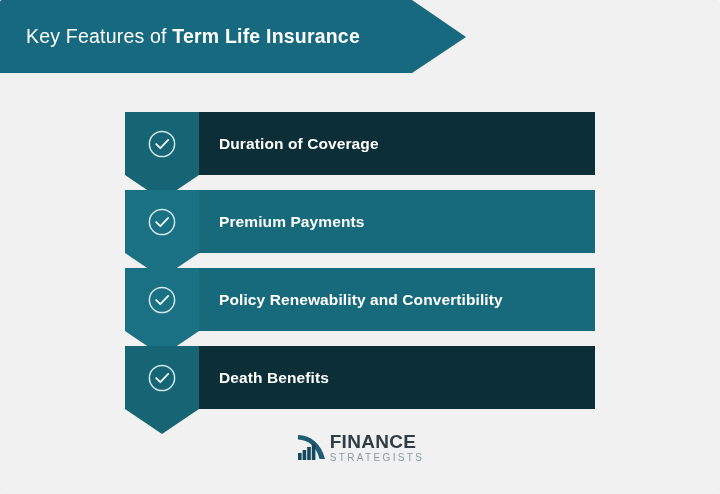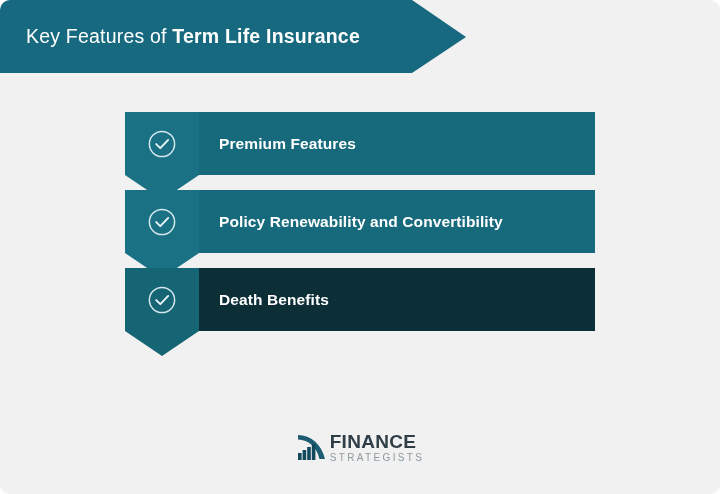--- a/index.html
+++ b/index.html
@@ -12,21 +12,21 @@
     overflow: hidden;
     background: #ffffff;
     font-family: "Liberation Sans", sans-serif;
   }
 
   #infographic {
     position: relative;
     width: 720px;
     height: 494px;
     background: #f1f1f1;
-    border-radius: 10px;
+    border-radius: 2px;
     overflow: hidden;
   }
 
   
   .header-banner {
     position: absolute;
     left: 0;
     top: 0;
     width: 466px;
     height: 73px;
@@ -149,24 +149,37 @@
 <body>
 
 <div id="infographic">
 
   <div class="header-banner">
     <div class="header-title"><span>Key Features of </span><span class="strong">Term Life Insurance</span></div>
   </div>
 
   <div class="rows">
 
+    <div class="feature-row">
+      <div class="row-panel panel-dark">
+        <span class="row-label">Duration of Coverage</span>
+      </div>
+      <div class="row-tab tab-dark">
+        <span>
+          <svg class="check-icon" viewBox="0 0 30 30" aria-hidden="true">
+            <circle cx="15" cy="15" r="12.6" fill="none" stroke="#d3e7ed" stroke-width="1.5"></circle>
+            <path d="M9.2 15.1 L13.3 19.2 L21.2 10.9" fill="none" stroke="#eaf5f8" stroke-width="1.9" stroke-linecap="round" stroke-linejoin="round"></path>
+          </svg>
+        </span>
+      </div>
+    </div>
 
     <div class="feature-row">
       <div class="row-panel panel-light">
-        <span class="row-label">Premium Features</span>
+        <span class="row-label">Premium Payments</span>
       </div>
       <div class="row-tab tab-light">
         <span>
           <svg class="check-icon" viewBox="0 0 30 30" aria-hidden="true">
             <circle cx="15" cy="15" r="12.6" fill="none" stroke="#d3e7ed" stroke-width="1.5"></circle>
             <path d="M9.2 15.1 L13.3 19.2 L21.2 10.9" fill="none" stroke="#eaf5f8" stroke-width="1.9" stroke-linecap="round" stroke-linejoin="round"></path>
           </svg>
         </span>
       </div>
     </div>

